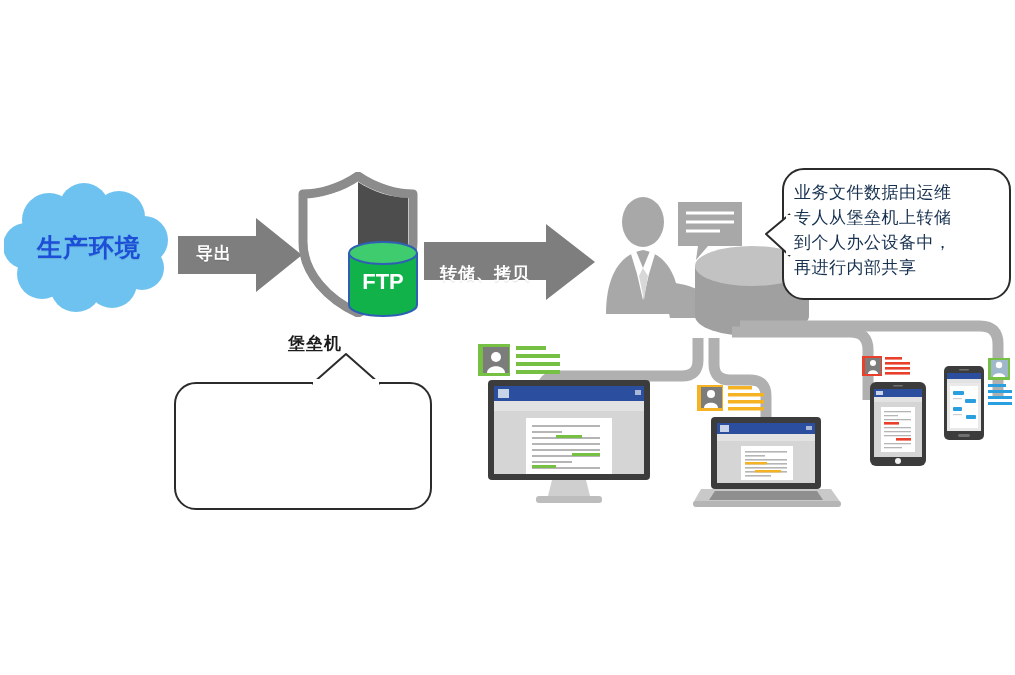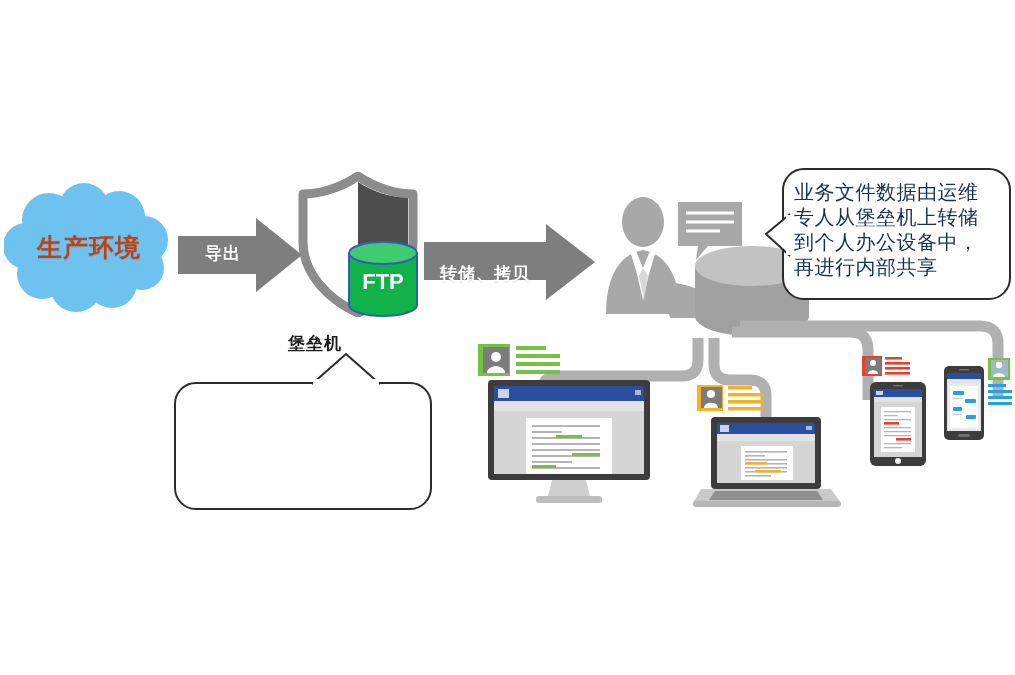--- a/index.html
+++ b/index.html
@@ -19,40 +19,40 @@
   }
   .abs { position: absolute; }
 
   
   #cloud-group { left: 4px; top: 182px; width: 170px; height: 130px; }
   #cloud-label {
     position: absolute;
     left: 0; top: 50px;
     width: 170px;
     text-align: center;
-    color: #c2410c;
+    color: #1d4ed8;
     font-size: 25px;
     font-weight: bold;
     letter-spacing: 1px;
     line-height: 30px;
     text-shadow: 0 1px 1px rgba(0,0,0,0.10);
   }
 
   
   .arrow-label {
     position: absolute;
     color: #ffffff;
     font-size: 17px;
     font-weight: bold;
     letter-spacing: 1px;
     white-space: nowrap;
     text-shadow: 0 1px 1px rgba(0,0,0,0.12);
   }
   #arrow1 { left: 178px; top: 216px; width: 125px; height: 78px; }
-  #arrow1-label { left: 196px; top: 242px; margin-left: 9px; }
+  #arrow1-label { left: 196px; top: 242px; }
   #arrow2 { left: 424px; top: 222px; width: 172px; height: 80px; }
   #arrow2-label { left: 440px; top: 262px; }
 
   
   #shield-group { left: 291px; top: 172px; width: 135px; height: 145px; }
   #bastion-label {
     position: absolute;
     left: 288px; top: 332px;
     width: 140px;
     text-align: left;
@@ -78,21 +78,21 @@
   .callout-box {
     position: absolute;
     box-sizing: border-box;
     background: #ffffff;
     border: 2px solid #2b2b2b;
     border-radius: 22px;
   }
   .callout-text {
     position: absolute;
     color: #16304f;
-    font-size: 20px;
+    font-size: 17px;
     line-height: 25px;
     letter-spacing: 0.5px;
     white-space: pre-line;
     font-weight: 500;
   }
   #callout-right-box { left: 782px; top: 168px; width: 229px; height: 132px; }
   #callout-right-text { left: 794px; top: 180px; width: 208px; text-align: left; }
   #callout-left-box { left: 174px; top: 382px; width: 258px; height: 128px; }
   #callout-left-text { left: 186px; top: 398px; width: 236px; text-align: center; }
   .callout-tail { position: absolute; }

